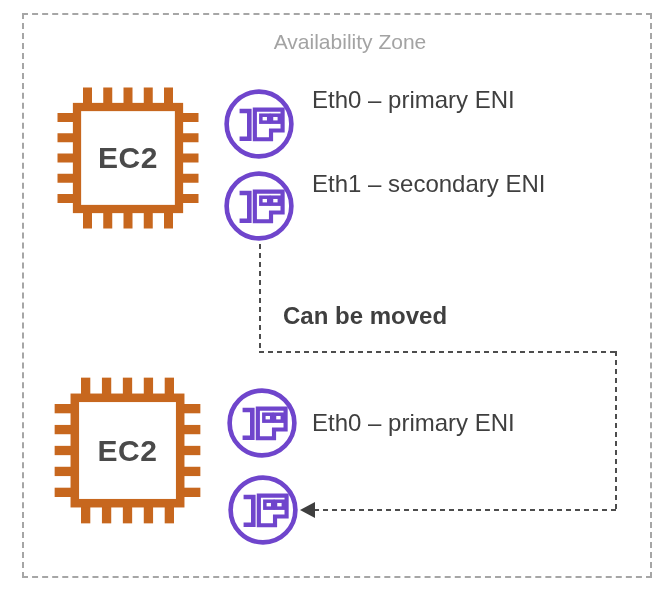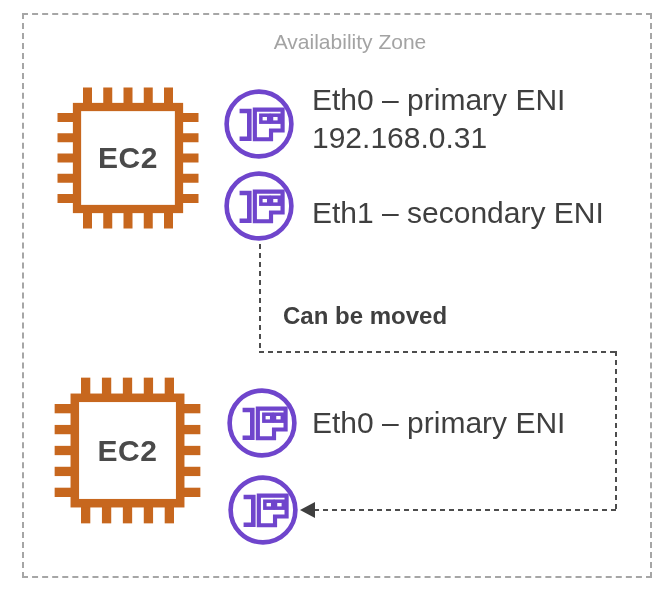--- a/index.html
+++ b/index.html
@@ -22,21 +22,21 @@
     position:absolute;left:350px;top:30px;transform:translateX(-50%);
     font-size:21px;color:#A3A3A3;white-space:nowrap;
   }
   .ec2{position:absolute;width:150px;height:150px;color:var(--ec2-orange);}
   .ec2 svg{position:absolute;inset:0;width:100%;height:100%;}
   .ec2-label{
     position:absolute;inset:0;display:flex;align-items:center;justify-content:center;
     font-size:30px;font-weight:bold;color:#4A4A4A;letter-spacing:0.5px;
   }
   .eni-svg{position:absolute;width:74px;height:74px;color:var(--eni-purple);background:#fff;border-radius:50%;}
-  .label-block{position:absolute;font-size:30px;line-height:38px;color:var(--text-dark);white-space:nowrap;}
+  .label-block{position:absolute;font-size:24px;line-height:38px;color:var(--text-dark);white-space:nowrap;}
   .move-label{position:absolute;left:283px;top:302px;font-size:24px;font-weight:bold;color:var(--text-dark);white-space:nowrap;}
   .seg{position:absolute;}
   .seg.h{height:2px;background:repeating-linear-gradient(90deg,var(--path-gray) 0 5px,transparent 5px 9px);}
   .seg.v{width:2px;background:repeating-linear-gradient(180deg,var(--path-gray) 0 5px,transparent 5px 9px);}
   .arrowhead{
     position:absolute;width:0;height:0;
     border-top:8px solid transparent;border-bottom:8px solid transparent;
     border-right:15px solid var(--text-dark);
   }
   .defs{position:absolute;width:0;height:0;}
@@ -115,23 +115,22 @@
 
   <svg class="eni-svg" style="left:225px;top:386px;" viewBox="0 0 80 80">
       <use href="#eni-card"></use>
     </svg>
   <svg class="eni-svg" style="left:226px;top:473px;" viewBox="0 0 80 80">
       <use href="#eni-card"></use>
     </svg>
 
   <div class="label-block" style="left:312px;top:81px;">
     <div>Eth0 – primary ENI</div>
-    <div>192.168.0.31</div>
   </div>
-  <div class="label-block" style="left:312px;top:194px;">
+  <div class="label-block" style="left:312px;top:165px;">
     <div>Eth1 – secondary ENI</div>
   </div>
 
   <div class="move-label">Can be moved</div>
 
   <div class="label-block" style="left:312px;top:404px;">
     <div>Eth0 – primary ENI</div>
   </div>
 
 </div>

